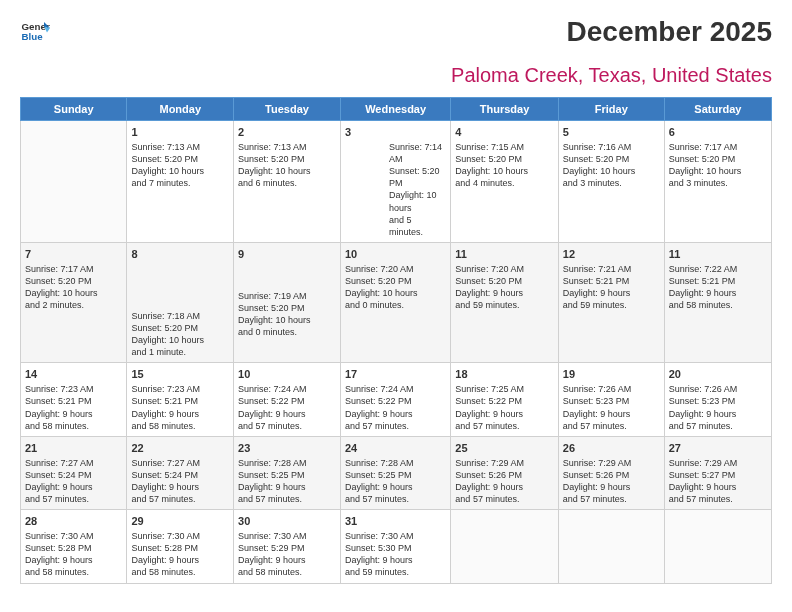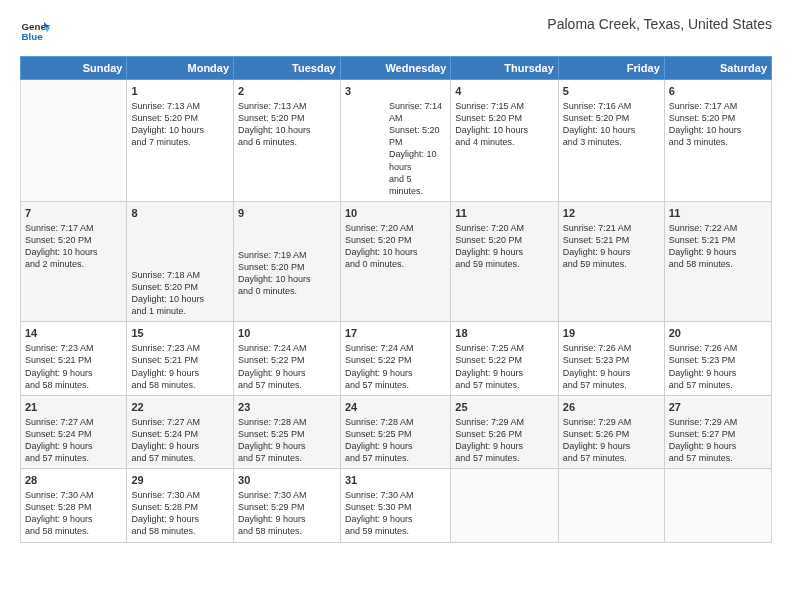--- a/index.html
+++ b/index.html
@@ -31,35 +31,36 @@
       width: 30px;
       height: 30px;
     }
     .title-block { text-align: right; }
     .main-title {
       font-size: 28px;
       font-weight: bold;
       color: #333;
     }
     .subtitle {
-      font-size: 14px;
-      color: #404040;
+      font-size: 20px;
+      color: #be185d;
+      margin-top: 16px;
     }
     table {
       width: 100%;
       border-collapse: collapse;
       font-size: 9.5px;
     }
     thead tr {
       background-color: #3a7abf;
       color: #fff;
     }
     thead th {
       padding: 5px 4px;
-      text-align: right;
+      text-align: center;
       font-size: 11px;
       font-weight: bold;
       border: 1px solid #5a9ad5;
     }
     tbody tr {
       border: 1px solid #ccc;
     }
     tbody td {
       vertical-align: top;
       padding: 4px 4px 4px 4px;
@@ -96,20 +97,21 @@
   <div class="header">
     <div class="logo">
       <svg class="logo-icon" viewBox="0 0 40 40">
         <text x="2" y="18" font-size="13" font-weight="bold" fill="#333" font-family="Arial">General</text>
         <text x="2" y="32" font-size="13" font-weight="bold" fill="#1a6bb5" font-family="Arial">Blue</text>
         <polygon points="32,8 40,16 32,14" fill="#1a6bb5"></polygon>
         <polygon points="32,14 40,16 36,22" fill="#5ab4e8"></polygon>
       </svg>
     </div>
     <div class="title-block">
+      <div class="main-title">December 2025</div>
       <div class="subtitle">Paloma Creek, Texas, United States</div>
     </div>
   </div>
 
   <table>
     <thead>
       <tr>
         <th>Sunday</th>
         <th>Monday</th>
         <th>Tuesday</th>

